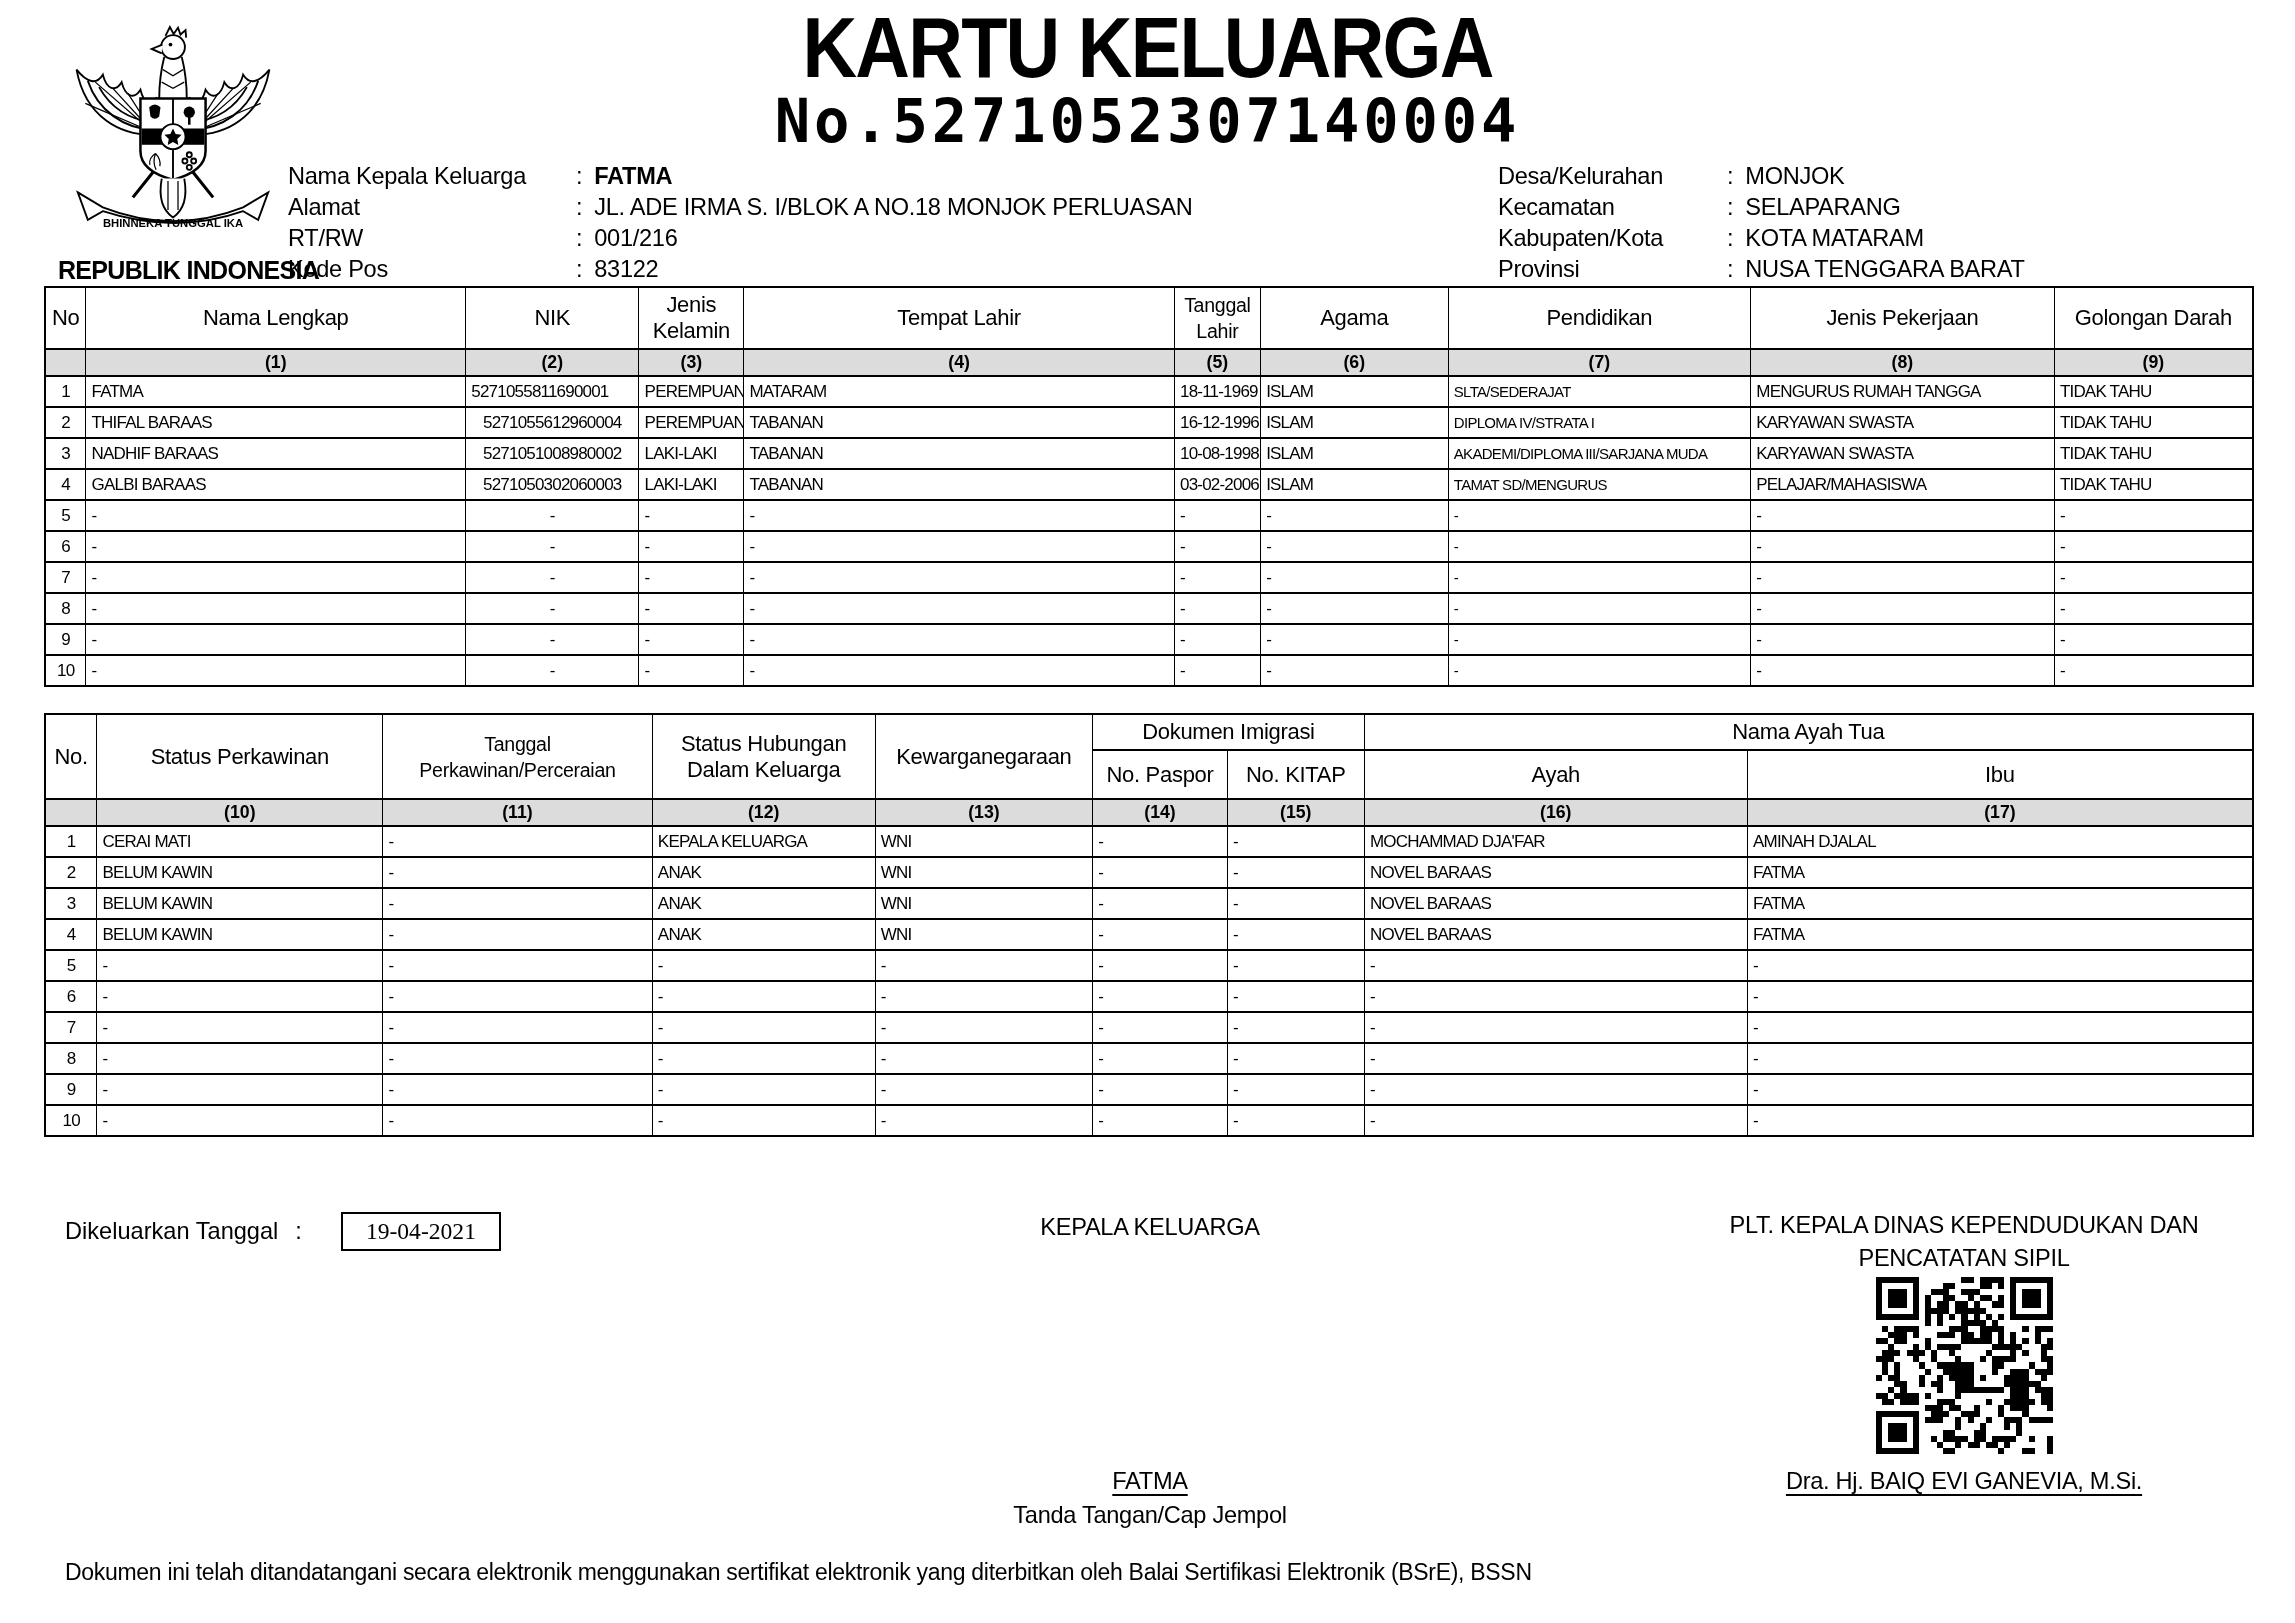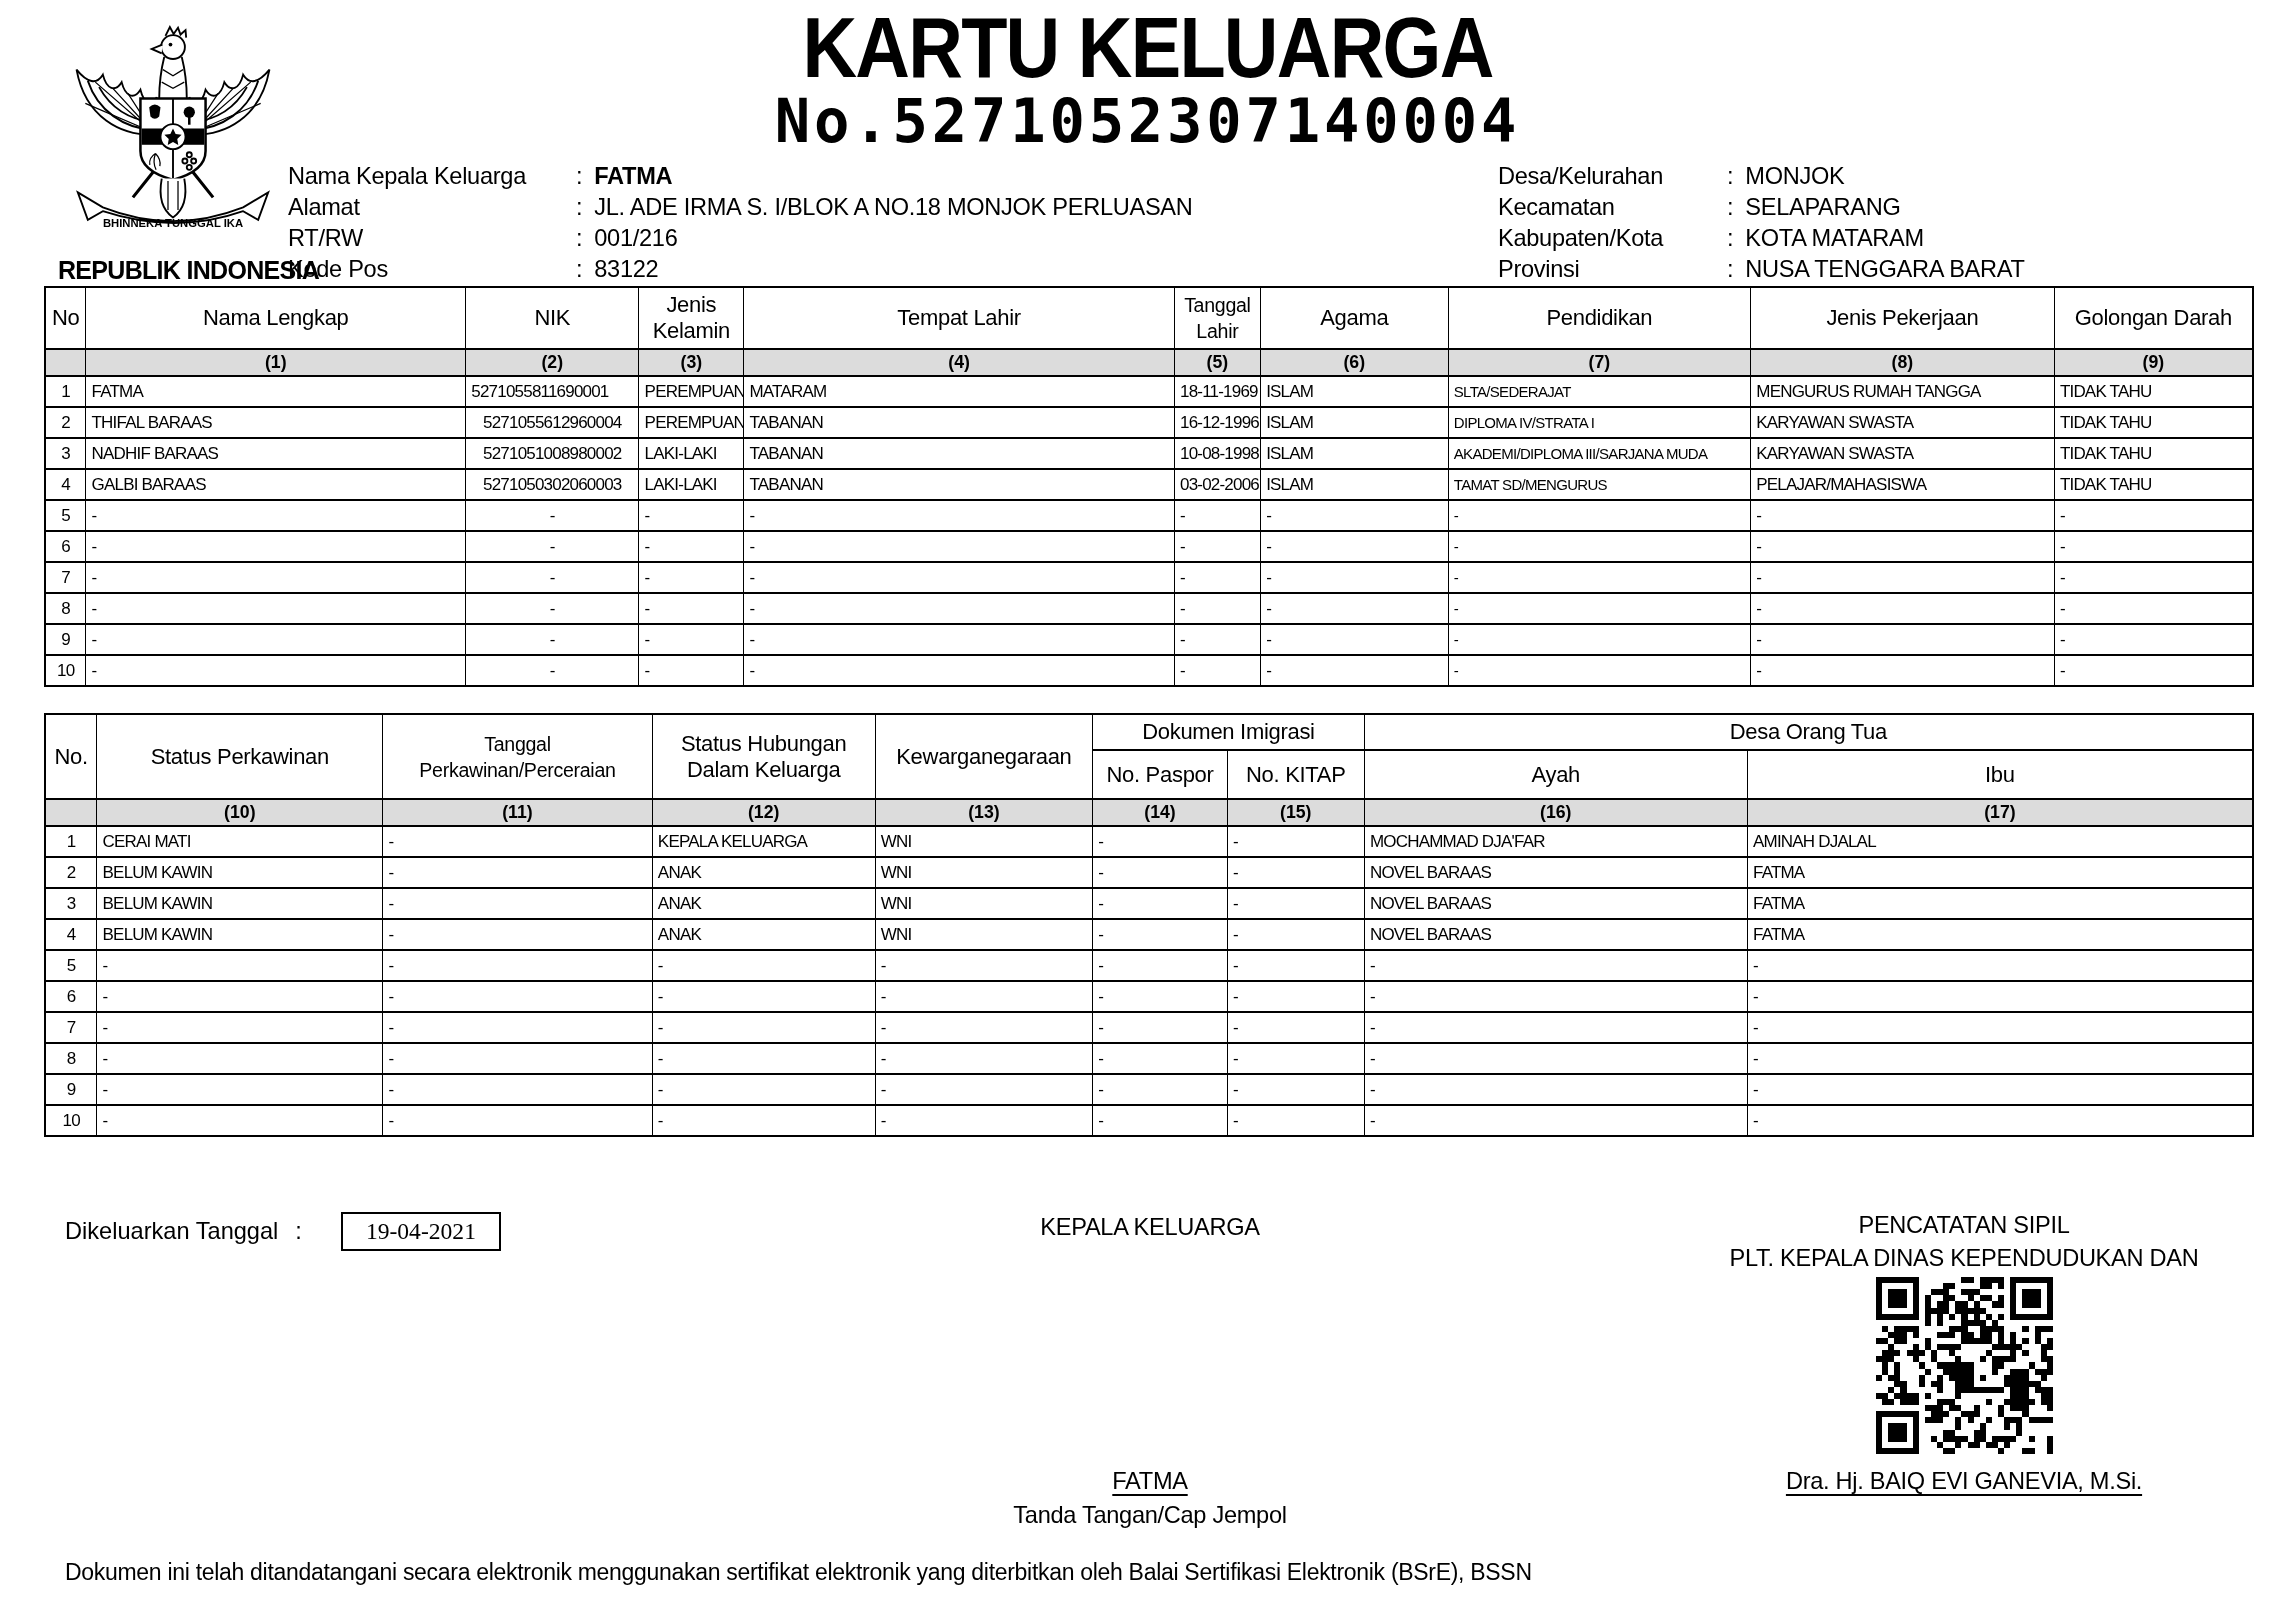--- a/index.html
+++ b/index.html
@@ -336,21 +336,21 @@
       <col style="width:22.9%">
     </colgroup>
     <thead>
       <tr class="r1">
         <th rowspan="2">No.</th>
         <th rowspan="2">Status Perkawinan</th>
         <th rowspan="2" class="th-tight">Tanggal Perkawinan/Perceraian</th>
         <th rowspan="2">Status Hubungan Dalam Keluarga</th>
         <th rowspan="2">Kewarganegaraan</th>
         <th colspan="2">Dokumen Imigrasi</th>
-        <th colspan="2">Desa Orang Tua</th>
+        <th colspan="2">Nama Ayah Tua</th>
       </tr>
       <tr class="r2">
         <th>No. Paspor</th>
         <th>No. KITAP</th>
         <th>Ayah</th>
         <th>Ibu</th>
       </tr>
     </thead>
     <tbody class="nums">
         <tr>
@@ -481,22 +481,22 @@
 
   <div class="issued">
     <span class="lbl">Dikeluarkan Tanggal</span>
     <span class="colon2">:</span>
     <span class="date-box">19-04-2021</span>
   </div>
 
   <div class="kk-label">KEPALA KELUARGA</div>
 
   <div class="official-title">
+    <div>PLT. KEPALA DINAS KEPENDUDUKAN DAN</div>
     <div>PENCATATAN SIPIL</div>
-    <div>PLT. KEPALA DINAS KEPENDUDUKAN DAN</div>
   </div>
 
   <div class="qr"><svg viewBox="0 0 29 29" width="100%" height="100%" shape-rendering="crispEdges" fill="#000">
         <rect x="0" y="0" width="1" height="1"></rect>
         <rect x="1" y="0" width="1" height="1"></rect>
         <rect x="2" y="0" width="1" height="1"></rect>
         <rect x="3" y="0" width="1" height="1"></rect>
         <rect x="4" y="0" width="1" height="1"></rect>
         <rect x="5" y="0" width="1" height="1"></rect>
         <rect x="6" y="0" width="1" height="1"></rect>

